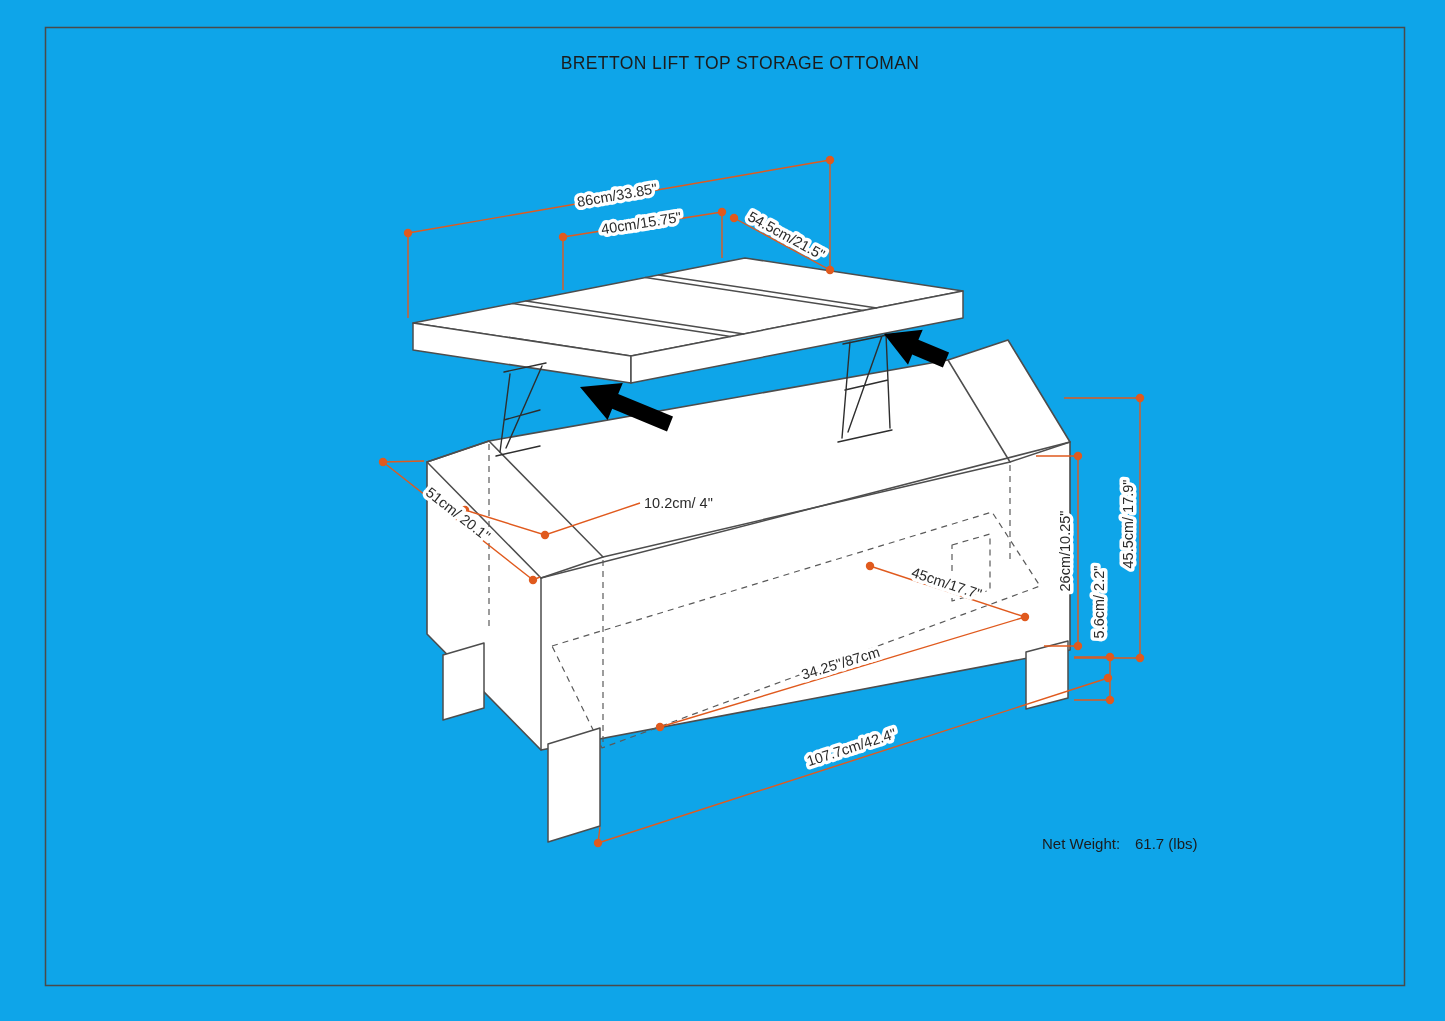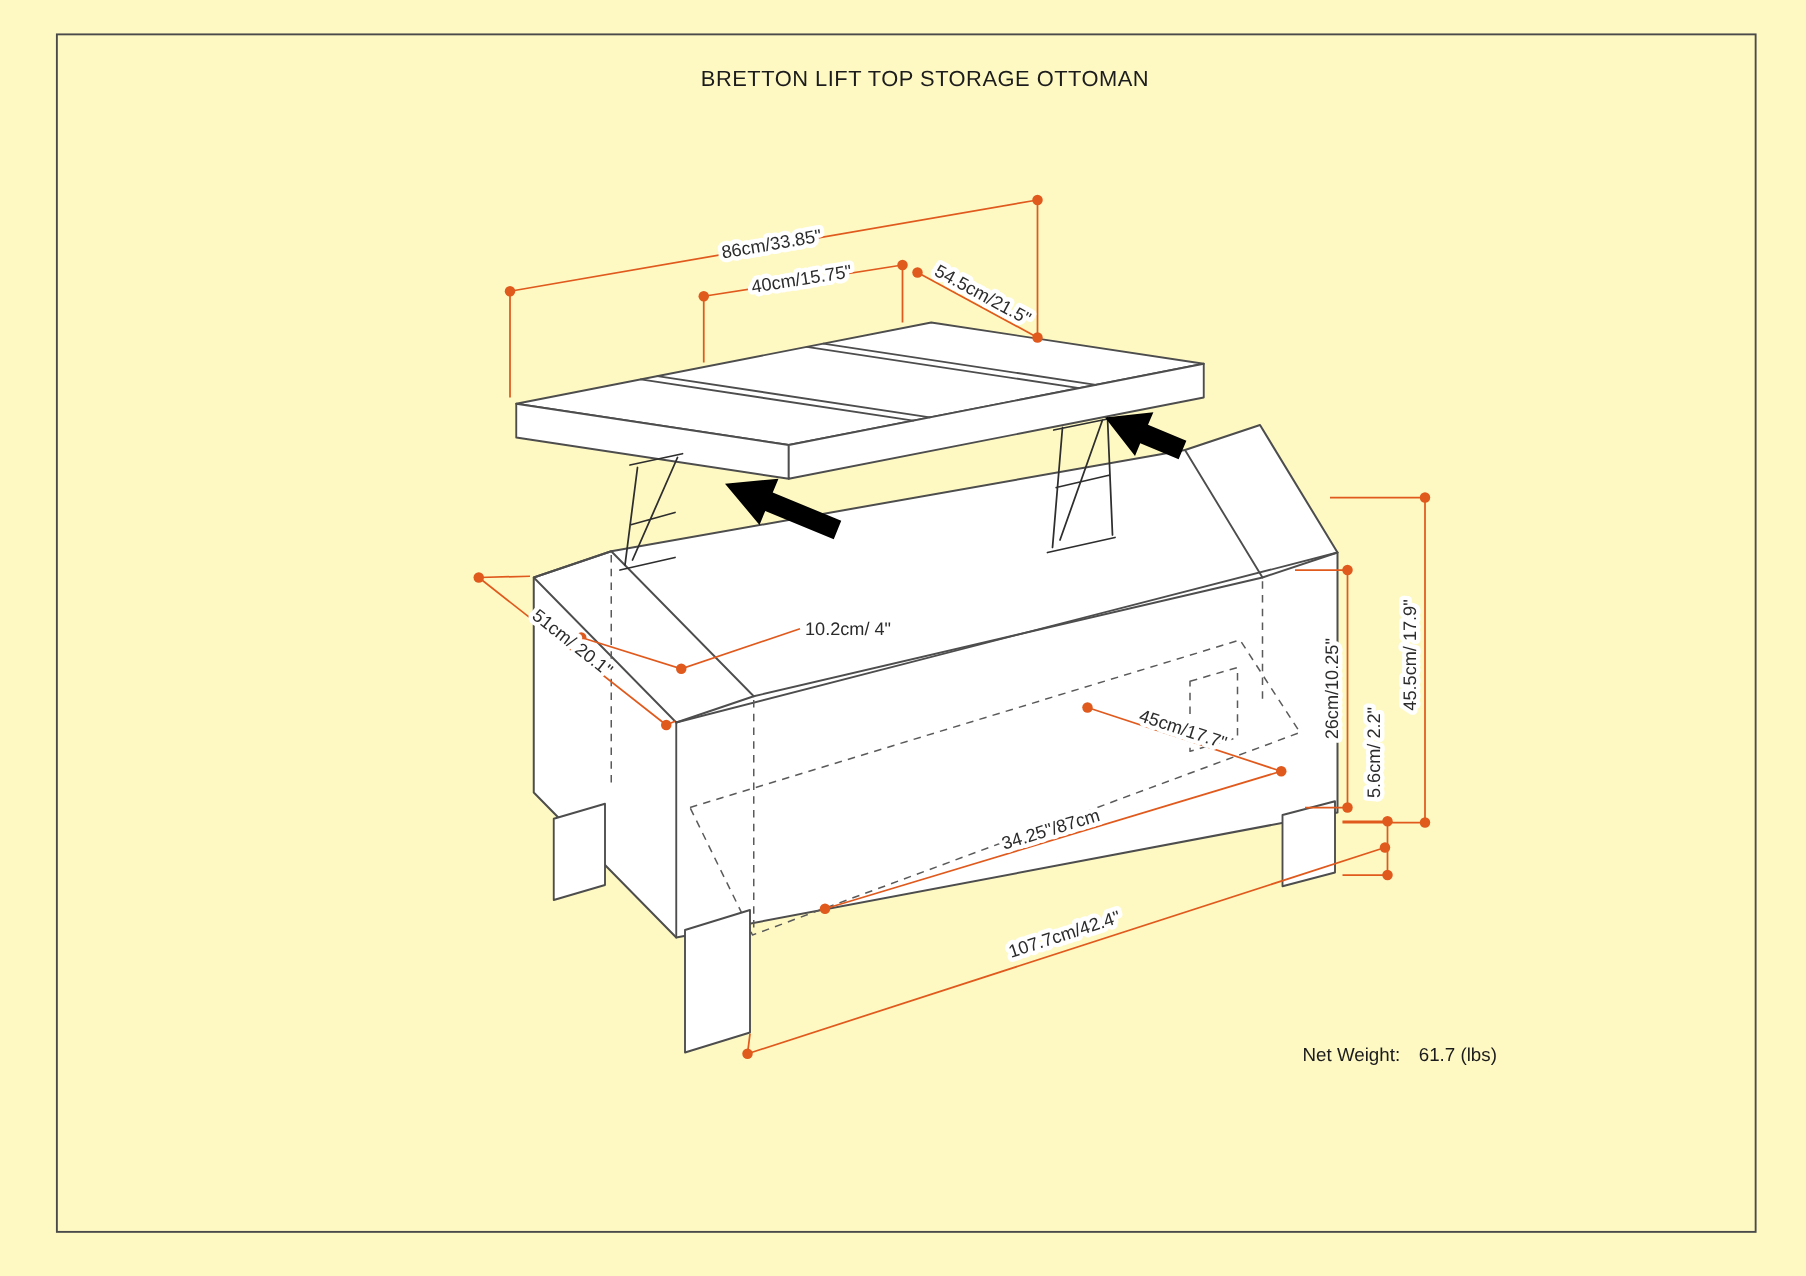--- a/index.html
+++ b/index.html
@@ -1,16 +1,16 @@
 <!DOCTYPE html>
 <html><head>
 <meta charset="utf-8">
 <style>
   html,body{margin:0;padding:0;background:#ffffff;}
-  .page{position:relative;width:1445px;height:1021px;background:#fef9c3;font-family:"Liberation Sans",sans-serif;}
+  .page{position:relative;width:1445px;height:1021px;background:#0ea5e9;font-family:"Liberation Sans",sans-serif;}
   svg{display:block;}
   .outline{fill:#ffffff;stroke:#4d4d4d;stroke-width:1.6;stroke-linejoin:round;stroke-linecap:round;}
   .face{fill:#ffffff;stroke:#4d4d4d;stroke-width:1.5;stroke-linejoin:round;}
   .edge{fill:none;stroke:#4d4d4d;stroke-width:1.5;stroke-linejoin:round;stroke-linecap:round;}
   .dash{fill:none;stroke:#5a5a5a;stroke-width:1.2;stroke-dasharray:6 5;stroke-linejoin:round;}
   .mech{fill:none;stroke:#2e2e2e;stroke-width:1.4;stroke-linecap:round;}
   .arrow{fill:#000;stroke:none;}
   .dim{fill:none;stroke:#E05A1E;stroke-width:1.4;}
   .dot{fill:#E05A1E;stroke:none;}
   .dimtext{font-size:14.5px;fill:#2b2b2b;paint-order:stroke fill;stroke:#ffffff;stroke-width:7px;stroke-linejoin:round;}

